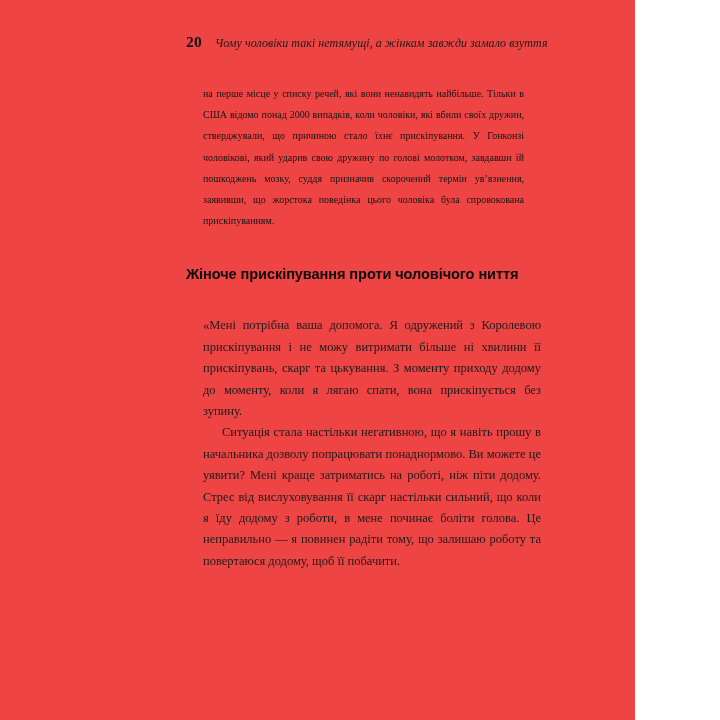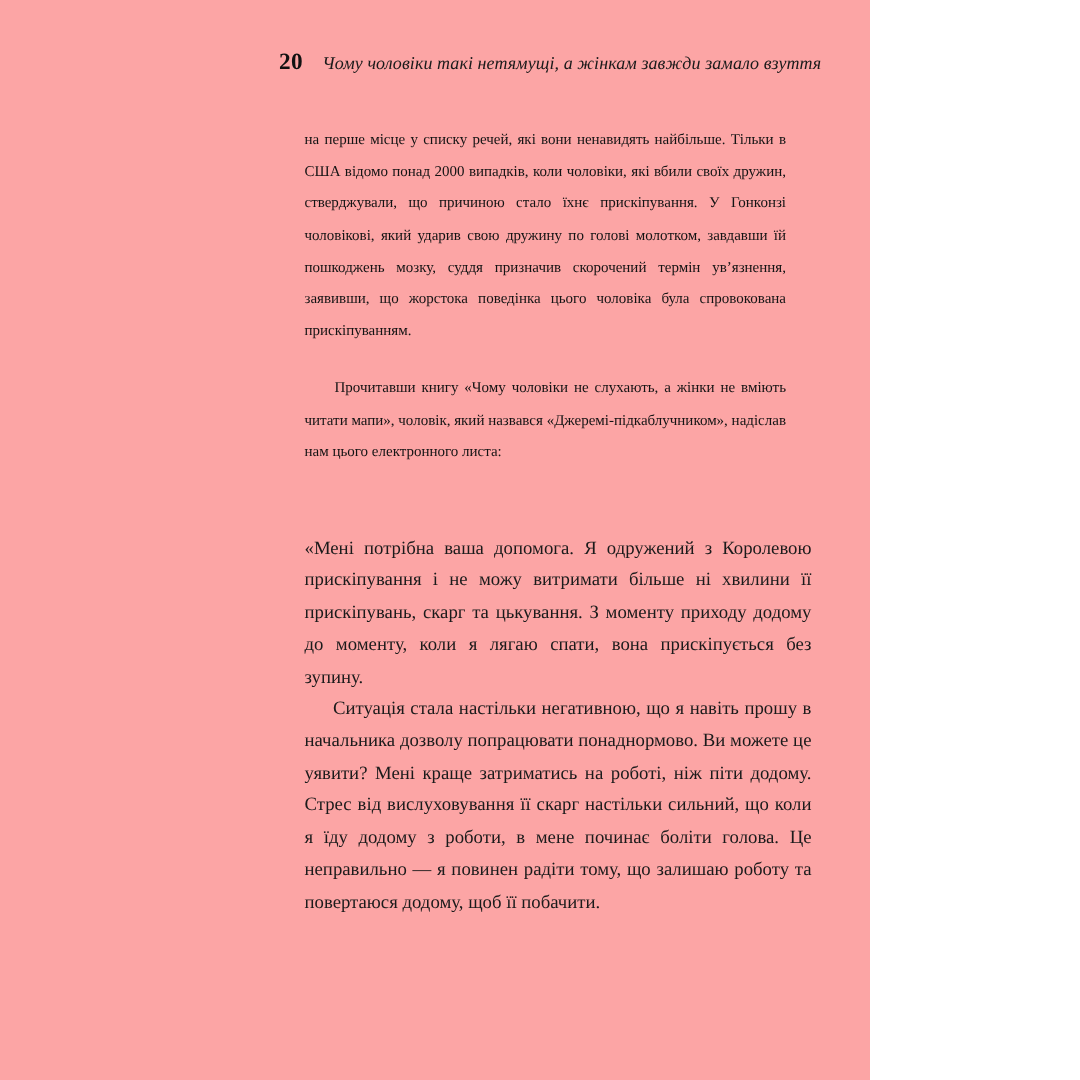--- a/index.html
+++ b/index.html
@@ -11,23 +11,23 @@
     width: 720px;
     height: 720px;
     overflow: hidden;
     font-family: "Liberation Serif", serif;
     color: #121212;
     -webkit-font-smoothing: antialiased;
   }
 
   .page {
     position: relative;
-    width: 580px;
+    width: 635px;
     height: 720px;
-    background: #fca5a5;
+    background: #ef4444;
     box-sizing: border-box;
   }
 
   
   .running-head {
     position: absolute;
     left: 186px;
     top: 33px;
     width: 354px;
     display: flex;
@@ -112,23 +112,23 @@
 
   <div class="running-head">
     <span class="folio">20</span>
     <span class="head-title">Чому чоловіки такі нетямущі, а жінкам завжди замало взуття</span>
   </div>
 
   <div class="textblock">
 
     <p class="body">на перше місце у списку речей, які вони ненавидять най­більше. Тільки в США відомо понад 2000 випадків, коли чоловіки, які вбили своїх дружин, стверджували, що при­чиною стало їхнє прискіпування. У Гонконзі чоловікові, який ударив свою дружину по голові молотком, завдавши їй пошкоджень мозку, суддя призначив скорочений тер­мін ув’язнення, заявивши, що жорстока поведінка цього чоловіка була спровокована прискіпуванням.</p>
 
+    <h2 class="section-heading">Жіноче прискіпування проти чоловічого ниття</h2>
 
 
-    <p class="body indent">Прочитавши книгу «Чому чоловіки не слухають, а жін­ки не вміють читати мапи», чоловік, який назвався «Дже­ремі-підкаблучником», надіслав нам цього електронного листа:</p>
 
     <blockquote class="quote">
       <p class="quote-p">«Мені потрібна ваша допомога. Я одружений з Королевою прискіпування і не можу витримати більше ні хвилини її прискіпувань, скарг та цькування. З моменту приходу до­дому до моменту, коли я лягаю спати, вона прискіпується без зупину.</p>
       <p class="quote-p indent">Ситуація стала настільки негативною, що я навіть прошу в начальника дозволу попрацювати понаднормово. Ви мо­жете це уявити? Мені краще затриматись на роботі, ніж піти додому. Стрес від вислуховування її скарг настільки силь­ний, що коли я їду додому з роботи, в мене починає боліти голова. Це неправильно — я повинен радіти тому, що зали­шаю роботу та повертаюся додому, щоб її побачити.</p>
     </blockquote>
 
   </div>
 
 </div>
 

